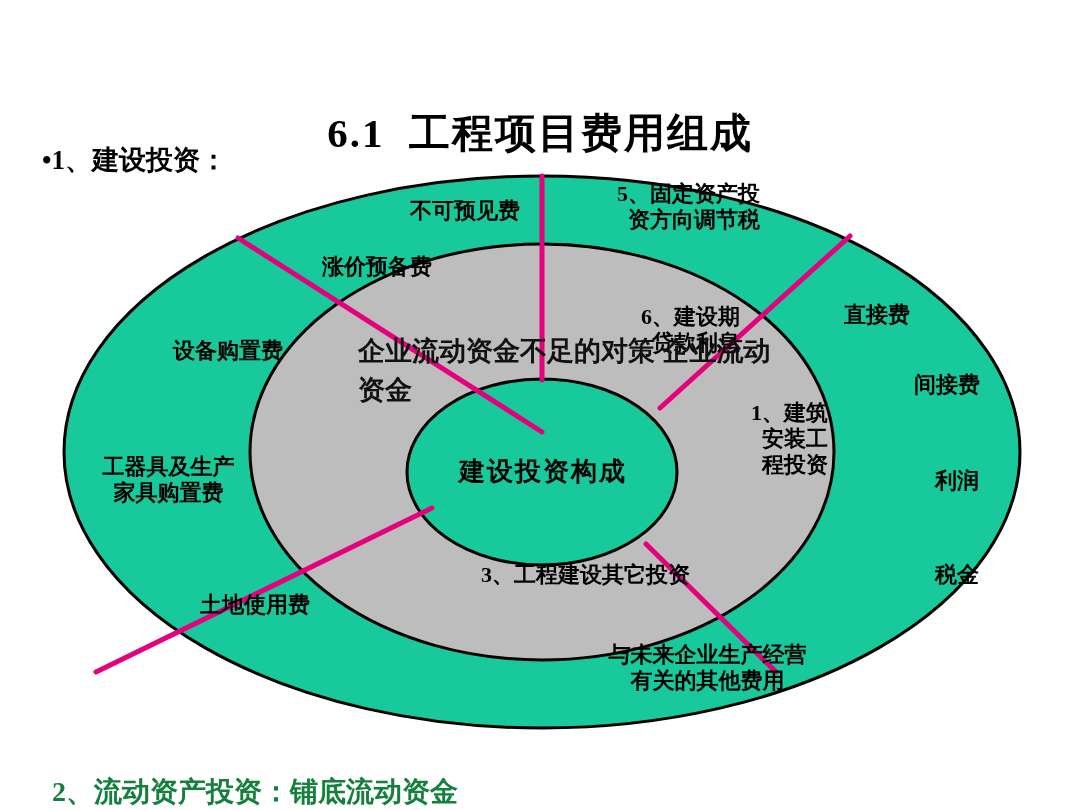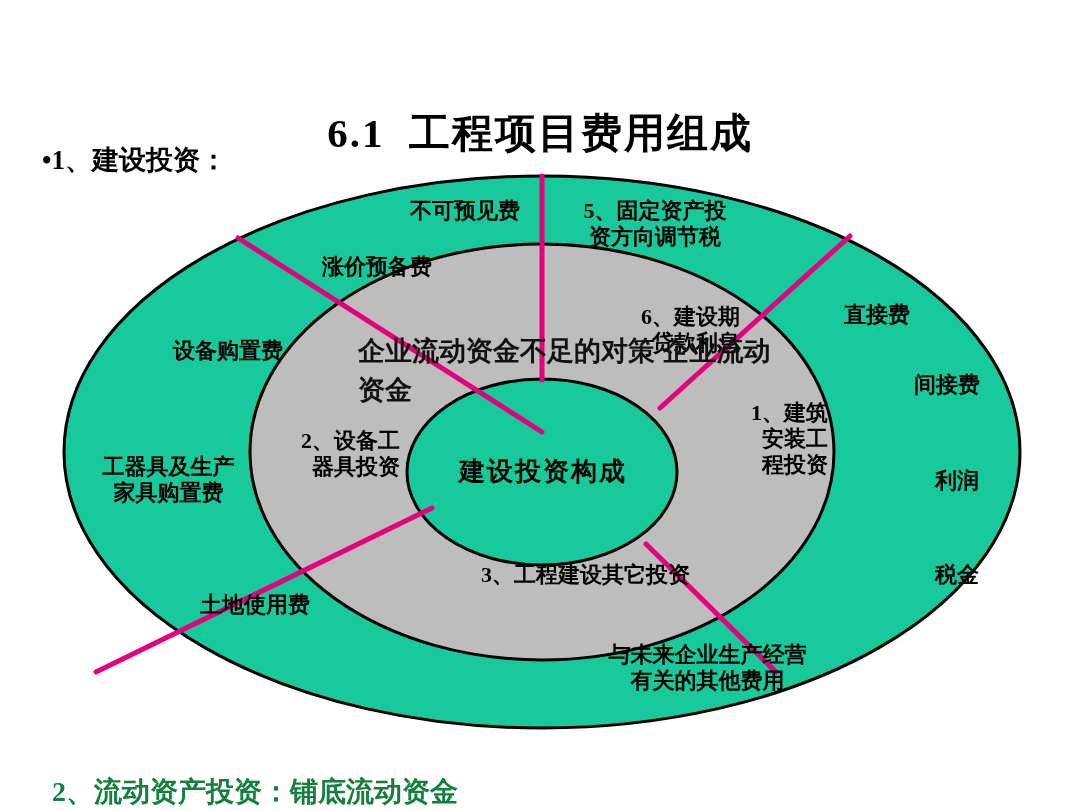--- a/index.html
+++ b/index.html
@@ -118,32 +118,30 @@
 有关的其他费用</div>
 
     <div class="ring-label" style="left:752px;top:130px;width:130px;">直接费</div>
 
     <div class="ring-label" style="left:822px;top:200px;width:130px;">间接费</div>
 
     <div class="ring-label" style="left:842px;top:296px;width:110px;">利润</div>
 
     <div class="ring-label" style="left:842px;top:390px;width:110px;">税金</div>
 
-    <div class="mid-label" style="left:490px;top:26px;width:210px;text-align:center;">5、固定资产投
+    <div class="mid-label" style="left:490px;top:9px;width:210px;text-align:right;">5、固定资产投
 资方向调节税</div>
 
     <div class="mid-label" style="left:500px;top:132px;width:180px;">6、建设期
 贷款利息</div>
 
     <div class="mid-label" style="left:648px;top:228px;width:120px;">1、建筑
 安装工
 程投资</div>
 
-    <div class="mid-label" style="left:200px;top:256px;width:140px;">2、设备工
-器具投资</div>
 
     <div class="mid-label" style="left:330px;top:390px;width:300px;">3、工程建设其它投资</div>
 
     <div class="core-label" style="left:352px;top:285px;width:262px;">建设投资构成</div>
 
   </div>
 
   <div class="overlay-text">企业流动资金不足的对策 企业流动资金</div>
 
   <div class="bullet-2">2、流动资产投资：铺底流动资金</div>

